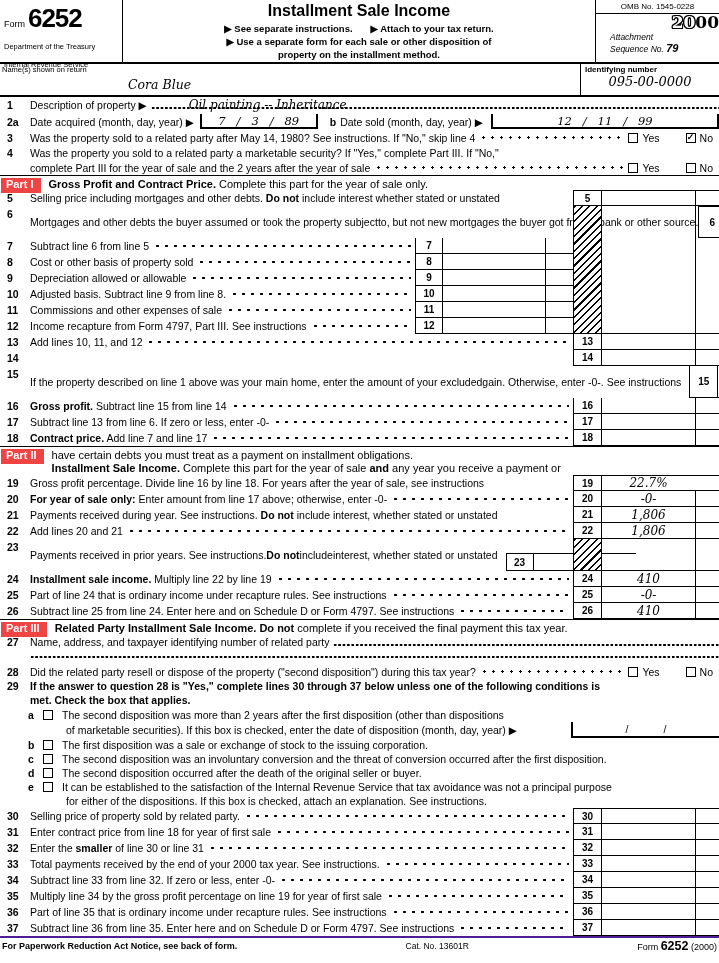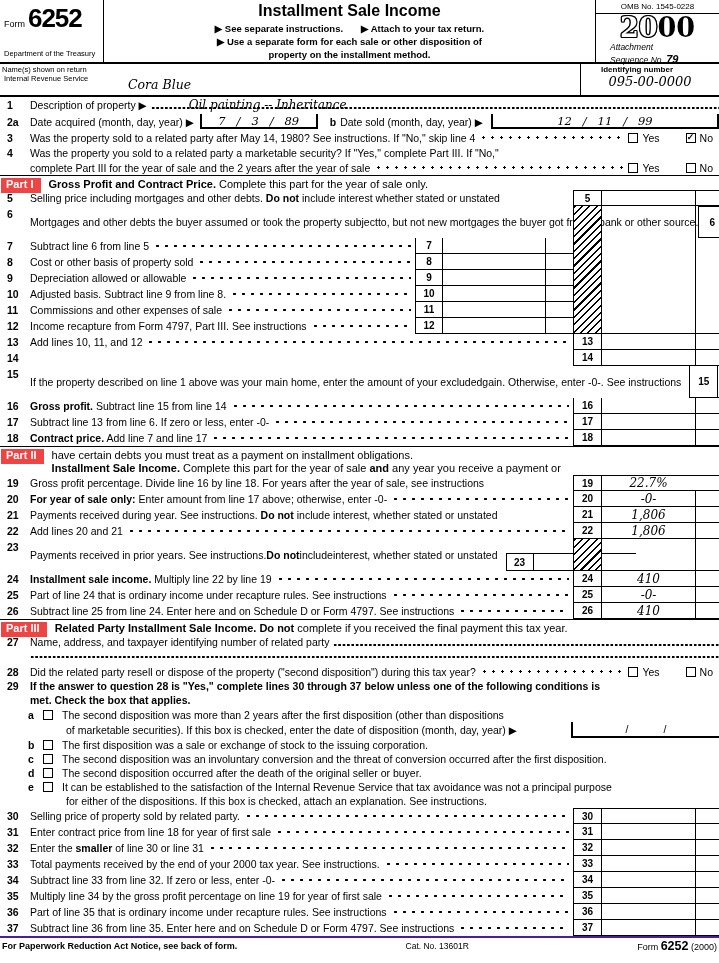--- a/index.html
+++ b/index.html
@@ -2,42 +2,42 @@
 <html><head>
 <meta charset="utf-8">
 <style>
   * { margin:0; padding:0; box-sizing:border-box; }
   html,body { background:#fff; }
   body { width:719px; font-family:"Liberation Sans", sans-serif; font-size:10.5px; color:#000; }
   .page { width:719px; height:963px; position:relative; background:#fff; overflow:hidden; }
 
   
   .hdr { display:flex; height:64px; border-bottom:2px solid #000; }
-  .hl { width:104px; border-right:1.5px solid #000; padding:3px 2px 0 4px; }
+  .hl { width:123px; border-right:1.5px solid #000; padding:3px 2px 0 4px; }
   .fw { font-size:9px; }
   .fn { font-size:26px; font-weight:bold; letter-spacing:-1px; }
-  .ag { font-size:7.5px; line-height:1.3; margin-top:15px; }
+  .ag { font-size:7.5px; line-height:1.3; margin-top:8px; }
   .hm { flex:1; text-align:center; padding-top:2px; }
   .ttl { font-size:16px; font-weight:bold; }
   .brow { font-size:9.5px; font-weight:bold; margin-top:3px; display:flex; justify-content:center; gap:18px; }
   .b2 { font-size:9.5px; font-weight:bold; margin-top:2px; }
   .hr { width:124px; border-left:1.5px solid #000; display:flex; flex-direction:column; }
   .omb { font-size:8px; text-align:center; padding:2px 0 2px; border-bottom:1.5px solid #000; }
-  .yr { text-align:center; font-family:"DejaVu Serif", serif; font-weight:bold; font-size:27px; line-height:1.05; }
+  .yr { text-align:right; font-family:"DejaVu Serif", serif; font-weight:bold; font-size:17px; line-height:1.05; }
   .yr .o { color:#fff; text-shadow:-1.2px 0 #000,1.2px 0 #000,0 -1.2px #000,0 1.2px #000,-1px -1px #000,1px 1px #000,-1px 1px #000,1px -1px #000; }
   .att { font-size:8.5px; padding-left:14px; line-height:1.2;font-style:italic; }
   .seqno { font-size:11px; font-weight:bold; }
 
   
   .nrow { display:flex; height:33px; border-bottom:2.5px solid #000; }
   .nl { flex:1; position:relative; padding:1px 0 0 2px; }
   .tiny { font-size:7.5px; }
   .tinyb { font-size:8px; font-weight:bold; }
   .nl .hw { position:absolute; left:128px; top:13px; }
-  .nrgt { width:139px; border-left:1.5px solid #000; padding:1px 20px 0; text-align:center; }
+  .nrgt { width:139px; border-left:1.5px solid #000; padding:1px 4px 0; text-align:center; }
   .nrgt .tinyb { display:block; text-align:left; }
   .hw { font-family:"DejaVu Serif", serif; font-style:italic; font-size:12.5px; font-weight:normal; }
 
   
   .r { display:flex; align-items:center; height:16px; position:relative; }
   .r17 { height:17px; } .r15 { height:15px; } .r14 { height:14px; }
   .t2 { height:32px; }
   .ln { flex:none; width:30px; padding-left:7px; font-weight:bold; }
   .tx { flex:none; white-space:nowrap; }
   .tx2 { flex:none; display:flex; flex-direction:row; justify-content:center; }

